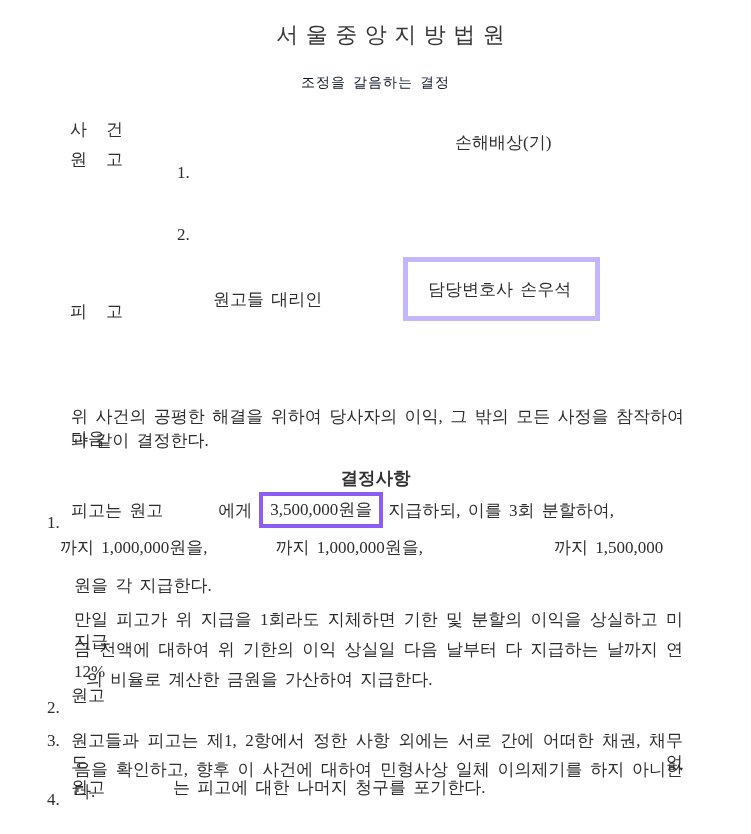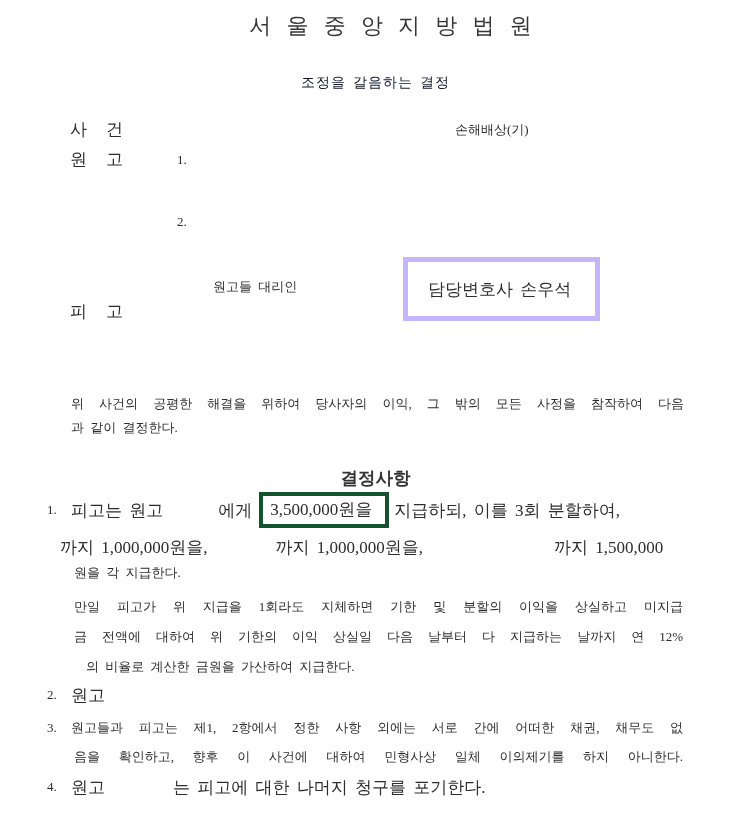--- a/index.html
+++ b/index.html
@@ -8,45 +8,46 @@
     width: 751px;
     height: 834px;
     background: #ffffff;
     font-family: "Liberation Serif", "DejaVu Serif", serif;
     color: #2d2d2d;
     overflow: hidden;
   }
   .abs { position: absolute; }
   .center { left: 0; right: 0; text-align: center; }
   .court-name {
-    top: 13px;
-    font-family: Liberation Mono, monospace;
+    top: 20px;
+    font-family: Liberation Serif, serif;
     font-size: 22px;
     letter-spacing: 1px;
     line-height: 30px;
     color: #363636;
     font-weight: 500;
     margin-left: 31px;
   }
   .doc-title {
     top: 69px;
     font-family: "Liberation Sans", "DejaVu Sans", sans-serif;
     font-size: 14px;
     letter-spacing: 1px;
     word-spacing: 2px;
     line-height: 26px;
     color: #0f172a;
     font-weight: 500;
   }
   .line {
     position: absolute;
-    font-size: 13px;
+    font-size: 17px;
     line-height: 22px;
     white-space: nowrap;
     word-spacing: 3px;
+    margin-top: 13px;
   }
   .just {
     white-space: normal;
     text-align: justify;
     text-align-last: justify;
   }
   .spread {
     position: absolute;
     width: 53px;
     display: flex;
@@ -57,22 +58,22 @@
   .fline {
     position: absolute;
     display: flex;
     align-items: center;
     font-size: 17px;
     white-space: nowrap;
     word-spacing: 3px;
   }
   .sp { display: inline-block; height: 1px; flex: 0 0 auto; }
   .amount-box {
-    border: 4px solid #14532d;
-    padding: 2px 13px 3px 7px;
+    border: 4px solid #8b5cf6;
+    padding: 2px 7px 3px 7px;
     flex: 0 0 auto;
   }
   .rep-box {
     position: absolute;
     left: 403px;
     top: 257px;
     width: 197px;
     height: 64px;
     border: 5px solid #c4b5fd;
     box-sizing: border-box;

